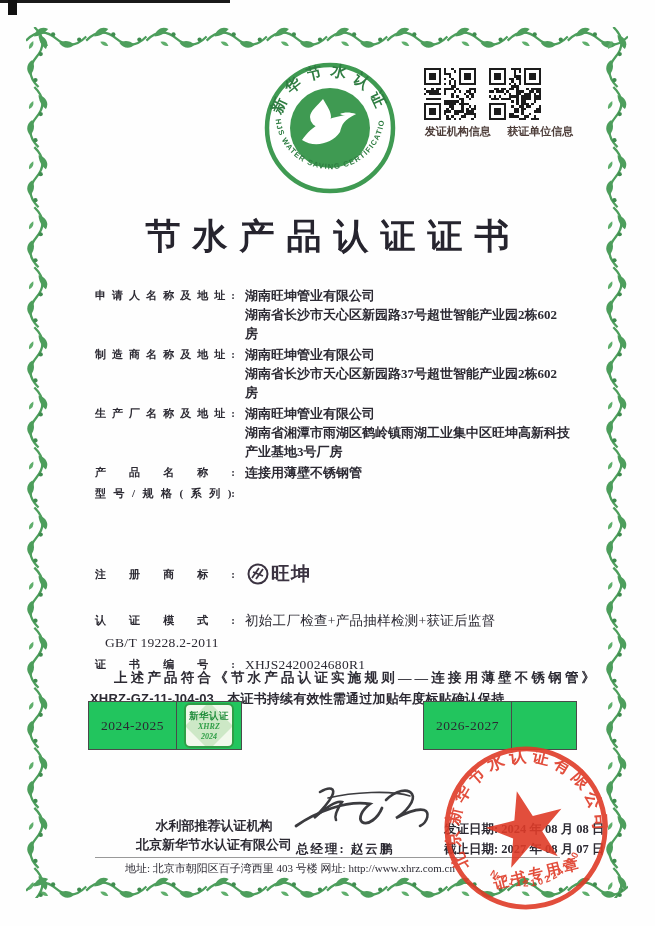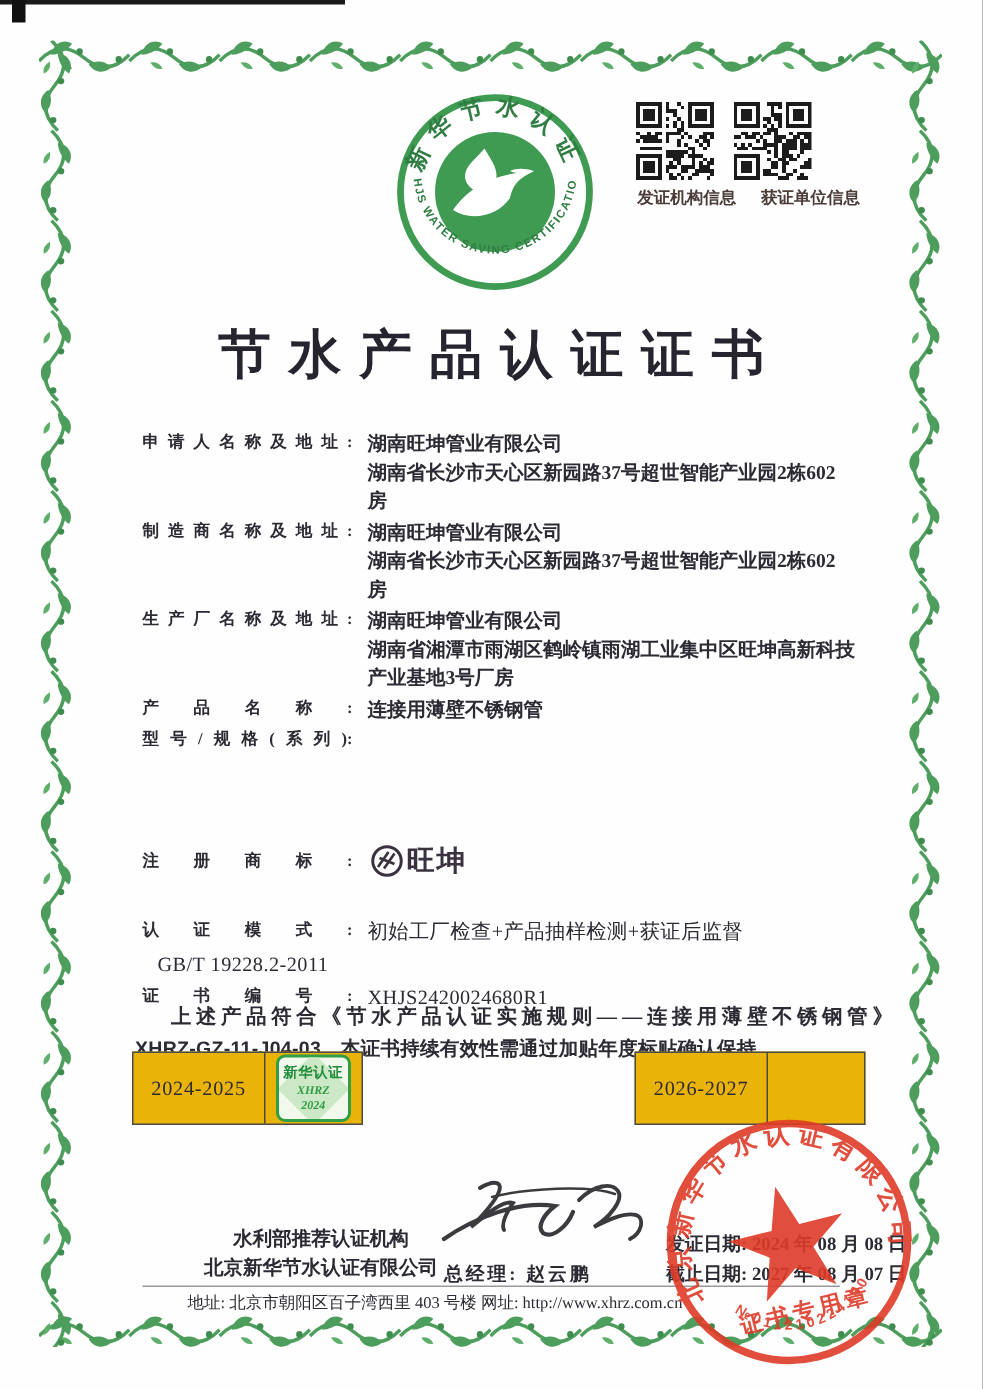--- a/index.html
+++ b/index.html
@@ -41,21 +41,21 @@
   .certs{position:absolute;left:95px;top:611px;width:485px;}
   .crow{display:flex;align-items:flex-start;margin-bottom:3px;}
   .cvalue{margin-left:10px;font-size:13.5px;line-height:19px;color:#2c2a33;letter-spacing:.3px;text-align:center;}
   
   .statement{position:absolute;left:90px;top:669px;width:492px;}
   .st1{font-size:13.5px;font-weight:bold;letter-spacing:3.2px;margin-left:24px;white-space:nowrap;color:#2c2a33;}
   .st2{font-size:13px;font-weight:bold;margin-top:3px;letter-spacing:.2px;white-space:nowrap;color:#2c2a33;
        font-family:"Liberation Sans","DejaVu Sans",sans-serif;font-weight:600;}
   
   .boxes{position:absolute;left:88px;top:701px;width:489px;display:flex;justify-content:space-between;}
-  .ybox{width:152px;height:47px;border:1.5px solid #4a4a4a;display:flex;background:#eab308;}
+  .ybox{width:152px;height:47px;border:1.5px solid #4a4a4a;display:flex;background:#22c55e;}
   .ycell{flex:1.15;display:flex;align-items:center;justify-content:center;
     font-size:13.5px;letter-spacing:.5px;color:#2c2a33;border-right:1.5px solid #4a4a4a;}
   .scell{flex:.85;display:flex;align-items:center;justify-content:center;}
   .sticker{width:46px;height:41px;border:2px solid #2f9e46;border-radius:6px;background:#f2f9ec;
     position:relative;display:flex;flex-direction:column;align-items:center;justify-content:center;overflow:hidden;}
   .sticker .diamond{position:absolute;width:34px;height:34px;background:#cde8c6;transform:rotate(45deg);}
   .sticker .s1{position:relative;font-size:9.5px;font-weight:900;color:#1f8c3a;letter-spacing:.5px;line-height:11px;}
   .sticker .s2{position:relative;font-size:8px;font-weight:900;font-style:italic;color:#2f9e46;line-height:10px;}
   .sticker .s3{position:relative;font-size:8px;font-weight:900;font-style:italic;color:#2f9e46;line-height:9px;}
   

